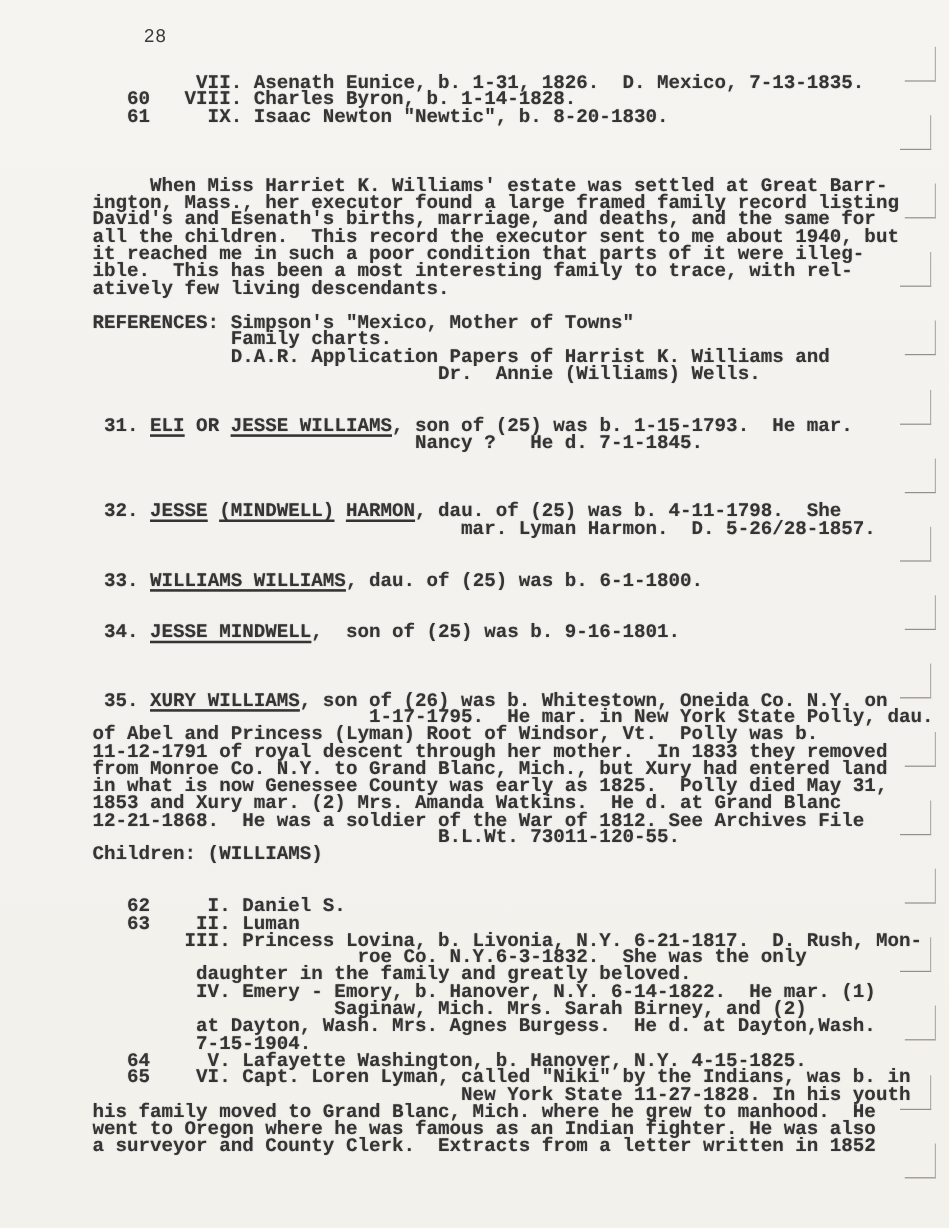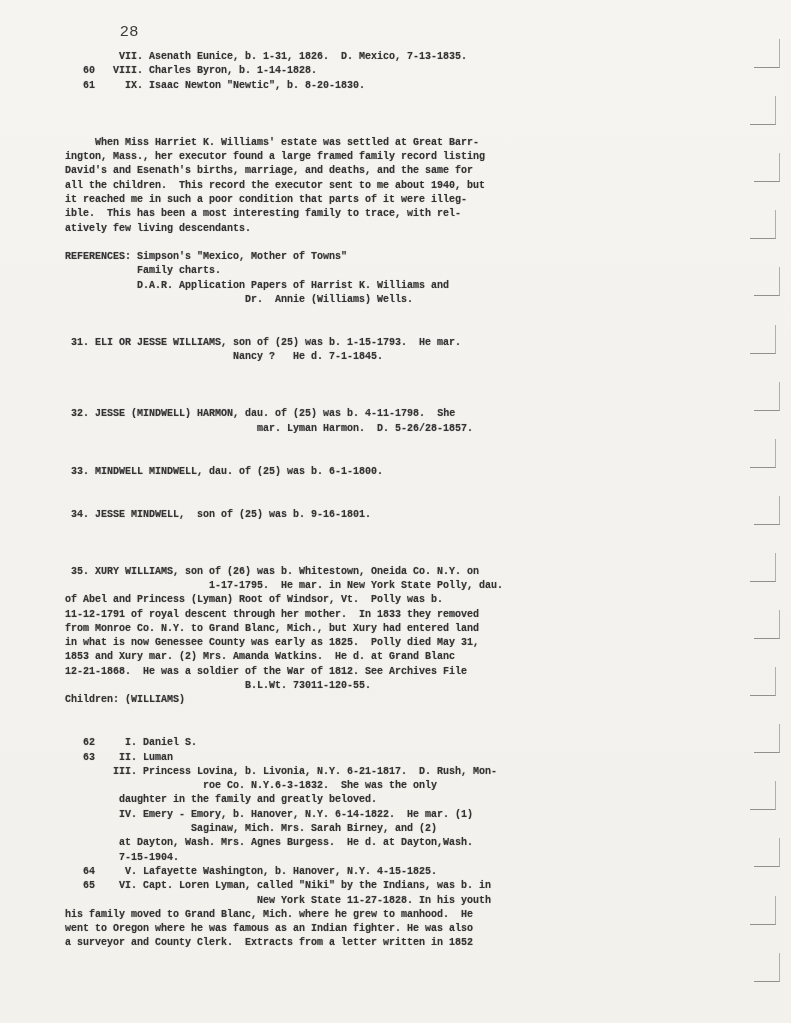--- a/index.html
+++ b/index.html
@@ -25,30 +25,31 @@
     top: 22px;
     font: 15.5px/18px "Liberation Sans", sans-serif;
     letter-spacing: 1px;
     color: #3a3a3a;
     margin-left: 36px;
   }
   pre.doc {
     position: absolute;
     left: 65px;
     top: 50px;
-    margin: 0;
+    margin: 12px;
     font-family: "Liberation Mono", "DejaVu Sans Mono", monospace;
-    font-size: 10px;
+    font-size: 16px;
     line-height: 14.3px;
     font-weight: bold;
     white-space: pre;
     color: #343434;
     text-shadow: 0 0 1px rgba(52,52,52,0.45);
   }
   pre.doc span.u {
+    text-decoration: underline;
     text-decoration-thickness: 1.5px;
     text-underline-offset: 3px;
   }
   .marks {
     position: absolute;
     inset: 0;
     pointer-events: none;
   }
   .mark {
     position: absolute;
@@ -86,21 +87,21 @@
 
  31. <span class="u">ELI</span> OR <span class="u">JESSE WILLIAMS</span>, son of (25) was b. 1-15-1793.  He mar.
                             Nancy ?   He d. 7-1-1845.
 
 
 
  32. <span class="u">JESSE</span> <span class="u">(MINDWELL)</span> <span class="u">HARMON</span>, dau. of (25) was b. 4-11-1798.  She
                                 mar. Lyman Harmon.  D. 5-26/28-1857.
 
 
- 33. <span class="u">MINDWELL MINDWELL</span>, dau. of (25) was b. 6-1-1800.
+ 33. <span class="u">WILLIAMS WILLIAMS</span>, dau. of (25) was b. 6-1-1800.
 
 
  34. <span class="u">JESSE MINDWELL</span>,  son of (25) was b. 9-16-1801.
 
 
 
  35. <span class="u">XURY WILLIAMS</span>, son of (26) was b. Whitestown, Oneida Co. N.Y. on
                         1-17-1795.  He mar. in New York State Polly, dau.
 of Abel and Princess (Lyman) Root of Windsor, Vt.  Polly was b.
 11-12-1791 of royal descent through her mother.  In 1833 they removed

